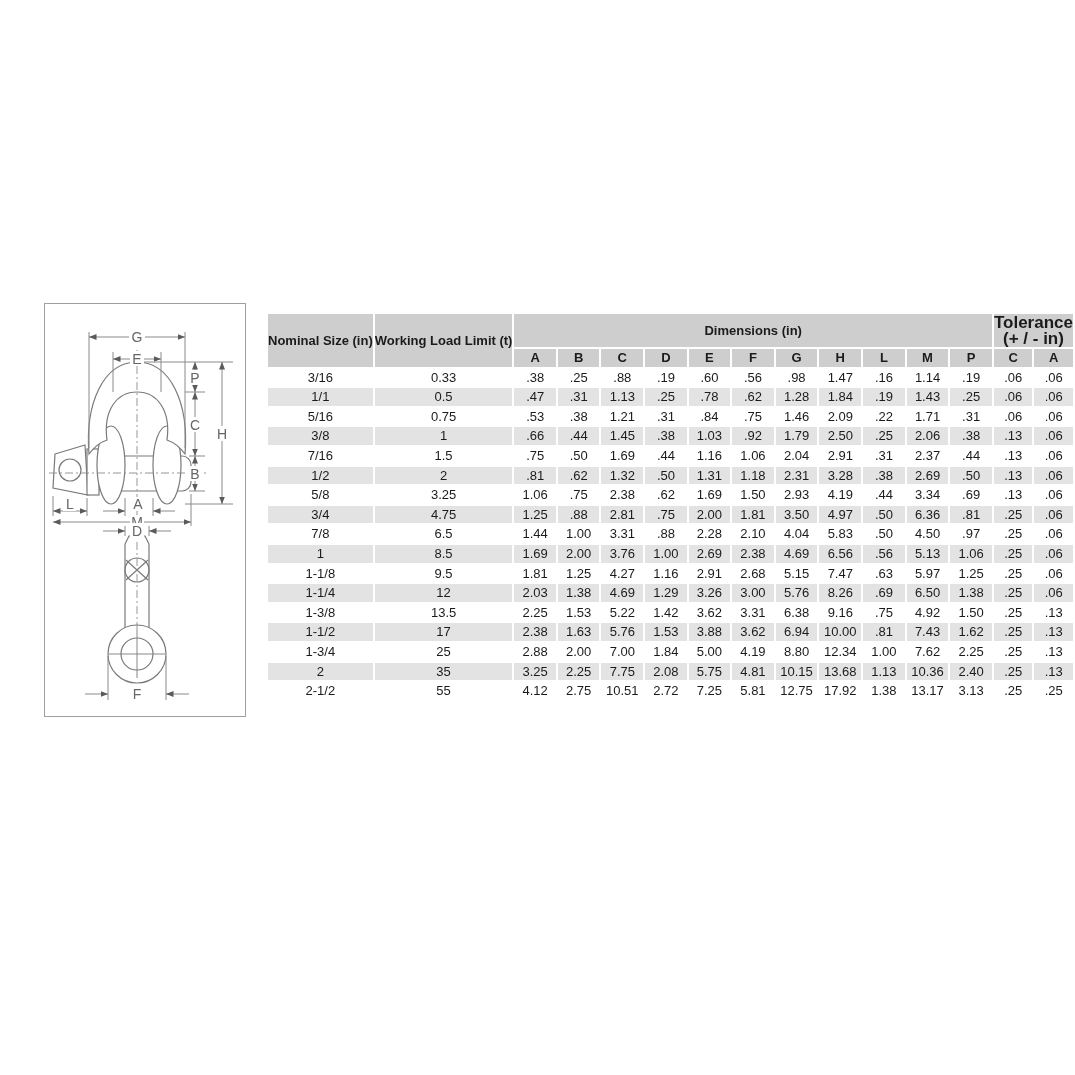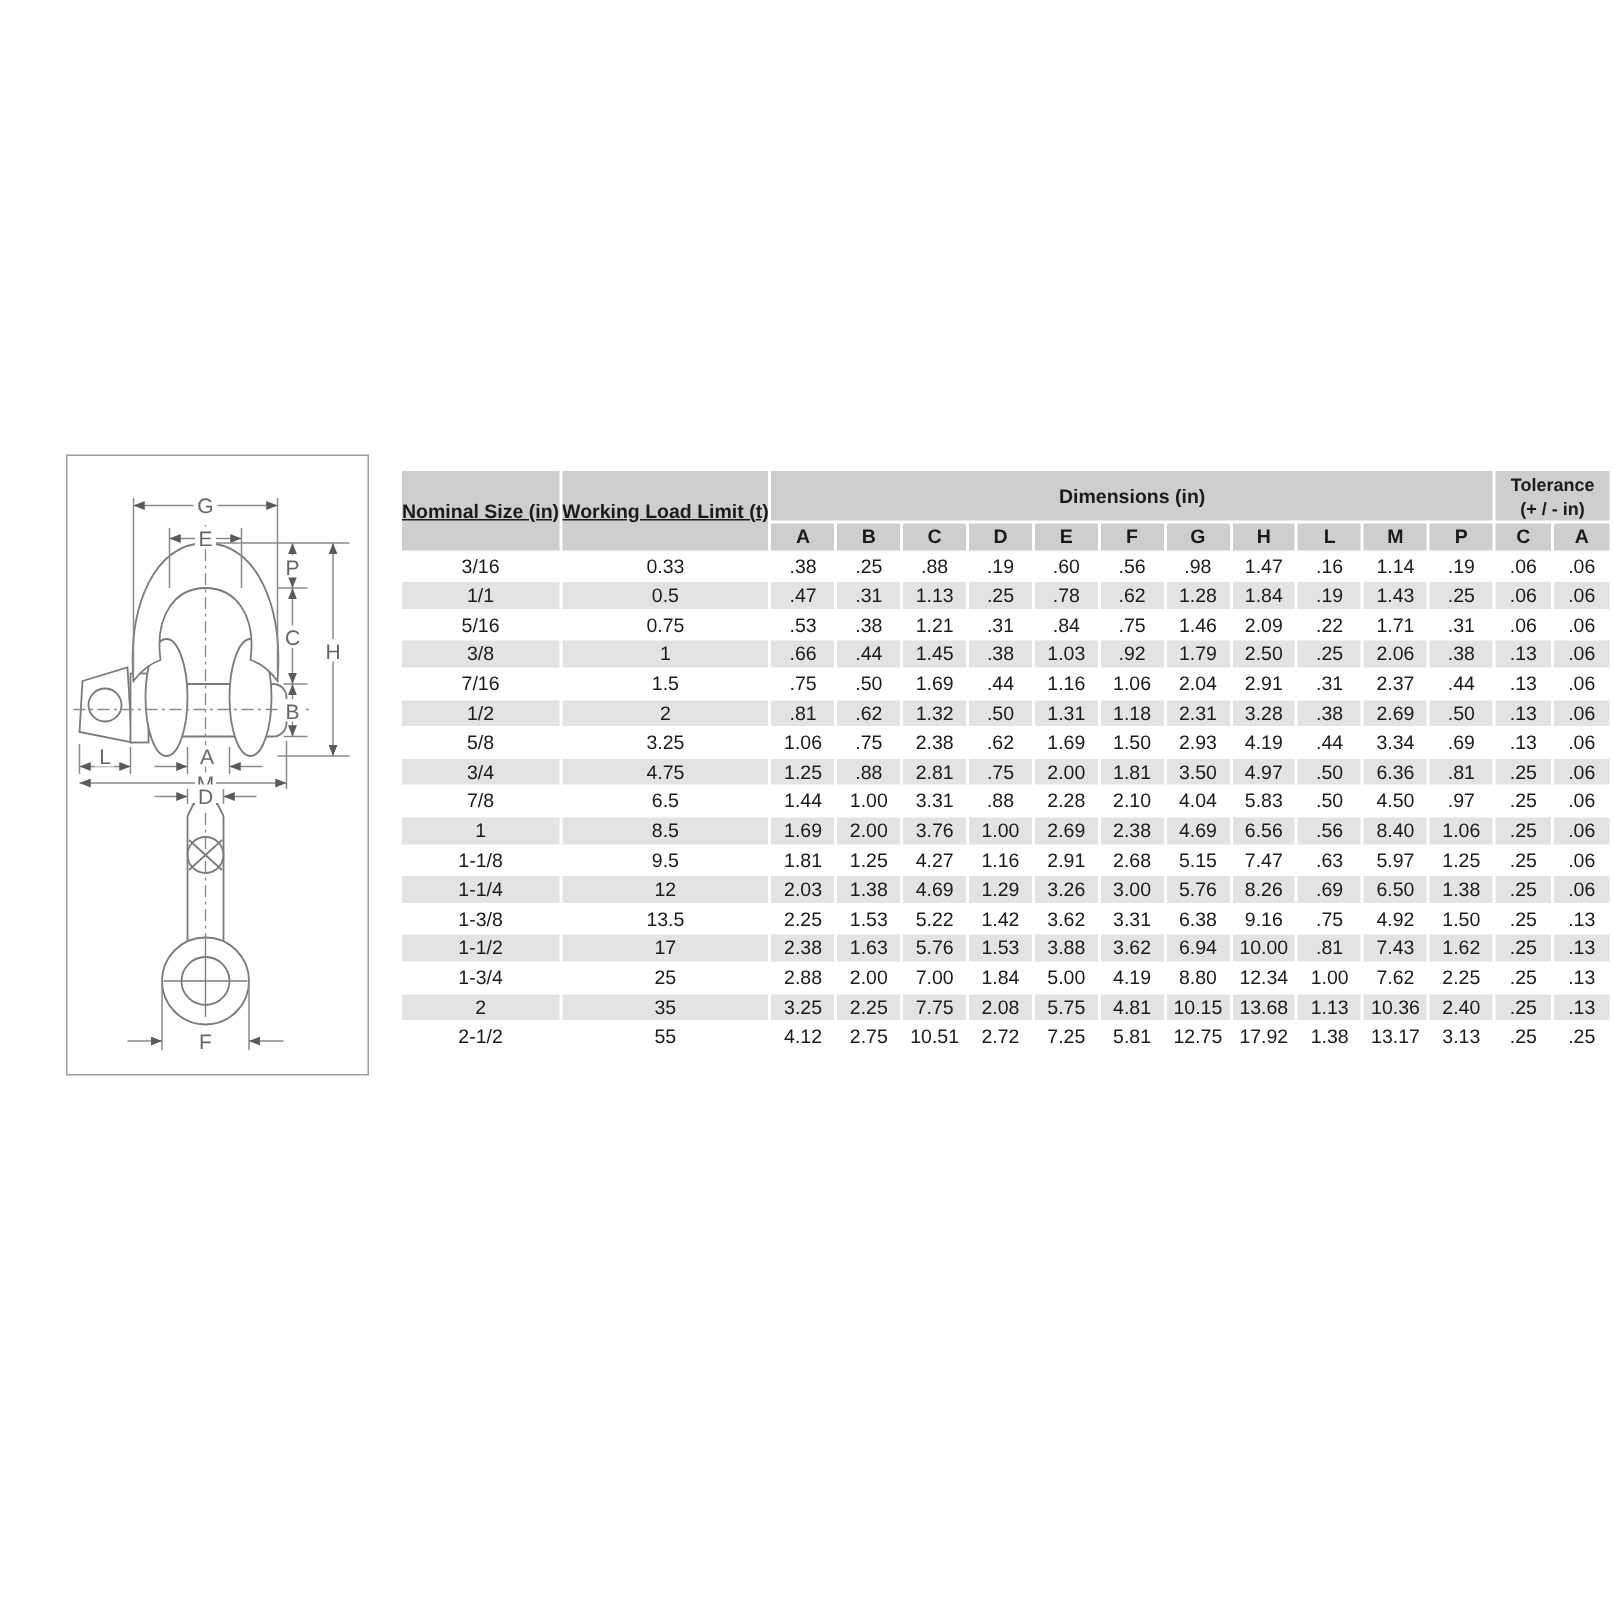--- a/index.html
+++ b/index.html
@@ -24,24 +24,24 @@
 
   
   .table-wrap{position:absolute;left:266px;top:312px;}
   table.spec{border-collapse:separate;border-spacing:2px;table-layout:fixed;
     background:#fff;}
   table.spec th, table.spec td{
     text-align:center;vertical-align:middle;padding:0;overflow:hidden;
     font-size:13px;line-height:17.6px;height:17.6px;white-space:nowrap;}
   table.spec thead th{background:var(--header-bg);font-weight:bold;}
   th.group-head{height:34px;font-size:13.5px;line-height:34px;}
-  th.group-head.two-line{line-height:16px;white-space:pre-line;font-size:12px;
+  th.group-head.two-line{line-height:16px;white-space:pre-line;font-size:17px;
     padding-top:1px;}
   th.span-head{height:54px;white-space:pre-line;line-height:15.5px;
-    font-size:12.8px;text-decoration:underline;}
+    font-size:12.8px;}
   th.letter-head{height:18px;line-height:18px;font-size:13px;}
   tbody td{background:var(--row-bg);font-size:13.2px;}
   tbody tr:nth-child(even) td{background:var(--stripe-bg);}
 
   
   .dim-label{font-family:"Liberation Sans", sans-serif;font-size:14px;
     fill:var(--label);}
 </style>
 </head>
 <body>
@@ -387,21 +387,21 @@
             <td>8.5</td>
             <td>1.69</td>
             <td>2.00</td>
             <td>3.76</td>
             <td>1.00</td>
             <td>2.69</td>
             <td>2.38</td>
             <td>4.69</td>
             <td>6.56</td>
             <td>.56</td>
-            <td>8.40</td>
+            <td>5.13</td>
             <td>1.06</td>
             <td>.25</td>
             <td>.06</td>
           </tr>
           <tr>
             <td>1-1/8</td>
             <td>9.5</td>
             <td>1.81</td>
             <td>1.25</td>
             <td>4.27</td>

